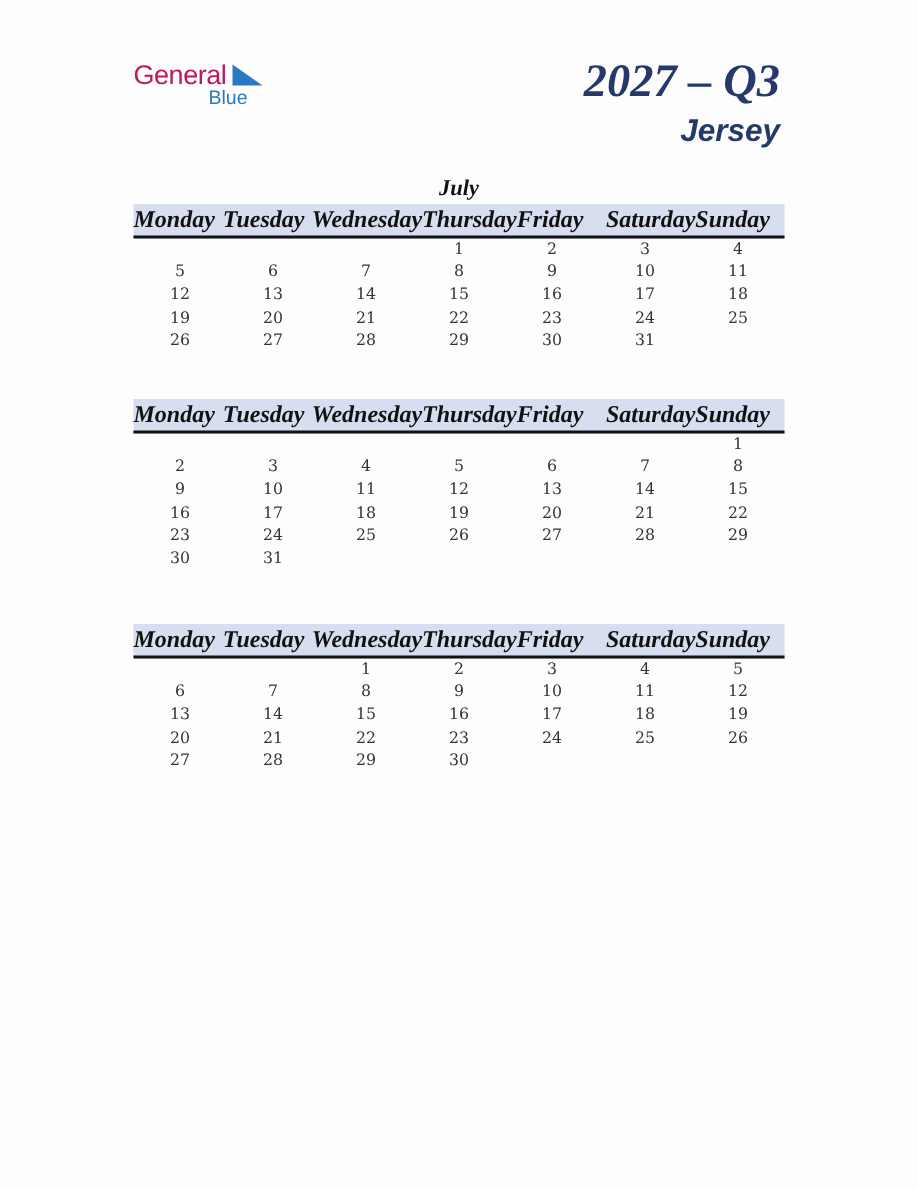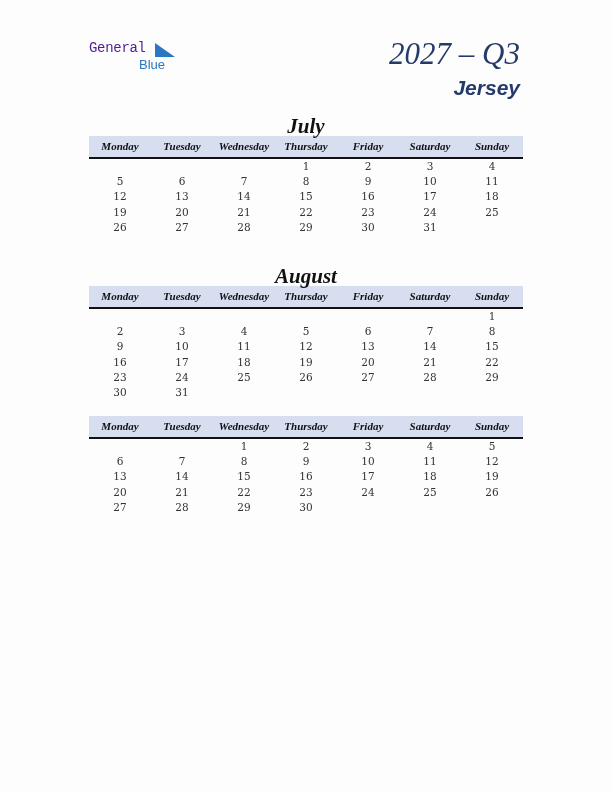--- a/index.html
+++ b/index.html
@@ -1,26 +1,26 @@
 <!DOCTYPE html>
 <html><head>
 <meta charset="utf-8">
 <style>
   html, body { margin:0; padding:0; }
   body { width:612px; height:792px; background:#fdfdfd; position:relative; overflow:hidden; font-family:"DejaVu Serif", serif; }
   .logo { position:absolute; left:89px; top:40px; width:100px; height:36px; }
-  .logo .general { position:absolute; left:0; top:0; font-family:Liberation Mono, monospace; font-size:14px; color:#4c1d95; letter-spacing:-0.3px; }
+  .logo .general { position:absolute; left:0; top:0; font-family:Liberation Sans, sans-serif; font-size:18px; color:#be185d; letter-spacing:-0.3px; }
   .logo .blue { position:absolute; left:50px; top:17px; font-family:"Liberation Sans", sans-serif; font-size:13px; color:#2a78c2; }
   .logo .tri { position:absolute; left:66px; top:3px; width:0; height:0; border-left:20px solid #2a78c2; border-top:14px solid transparent; }
-  .title { position:absolute; right:92px; top:36px; font-family:"Liberation Serif", serif; font-style:italic; font-weight:normal; font-size:31px; color:#253a6b; }
+  .title { position:absolute; right:92px; top:36px; font-family:"Liberation Serif", serif; font-style:italic; font-weight:bold; font-size:31px; color:#253a6b; }
   .subtitle { position:absolute; right:92px; top:76px; font-family:Liberation Sans, sans-serif; font-style:italic; font-weight:bold; font-size:21px; color:#253a6b; }
   .month { position:absolute; left:89px; width:434px; }
-  .month-name { text-align:center; font-family:"Liberation Serif", serif; font-style:italic; font-weight:bold; font-size:21px; color:#111; height:20px; line-height:20px; }
+  .month-name { text-align:center; font-family:"Liberation Serif", serif; font-style:italic; font-weight:bold; font-size:15px; color:#111; height:20px; line-height:20px; }
   .hdr { display:flex; background:#d6def0; height:21px; border-bottom:2px solid #111; }
-  .hdr div { flex:1; text-align:center; font-family:"Liberation Serif", serif; font-style:italic; font-weight:bold; font-size:11px; line-height:21px; color:#111; }
+  .hdr div { flex:1; text-align:left; font-family:"Liberation Serif", serif; font-style:italic; font-weight:bold; font-size:16px; line-height:21px; color:#111; }
   .row { display:flex; height:15.2px; }
   .row div { flex:1; text-align:center; font-family:"DejaVu Serif", serif; font-size:10.5px; line-height:15px; color:#333; }
 </style>
 </head>
 <body>
 
 <div class="logo">
   <span class="general">General</span>
   <span class="tri"></span>
   <span class="blue">Blue</span>
@@ -80,21 +80,20 @@
         <div>26</div>
         <div>27</div>
         <div>28</div>
         <div>29</div>
         <div>30</div>
         <div>31</div>
         <div></div>
       </div>
     </div>
     <div class="month" style="top: 266px;">
-      <div class="month-name">August</div>
       <div class="hdr">
         <div>Monday</div>
         <div>Tuesday</div>
         <div>Wednesday</div>
         <div>Thursday</div>
         <div>Friday</div>
         <div>Saturday</div>
         <div>Sunday</div>
       </div>
       <div class="row">

